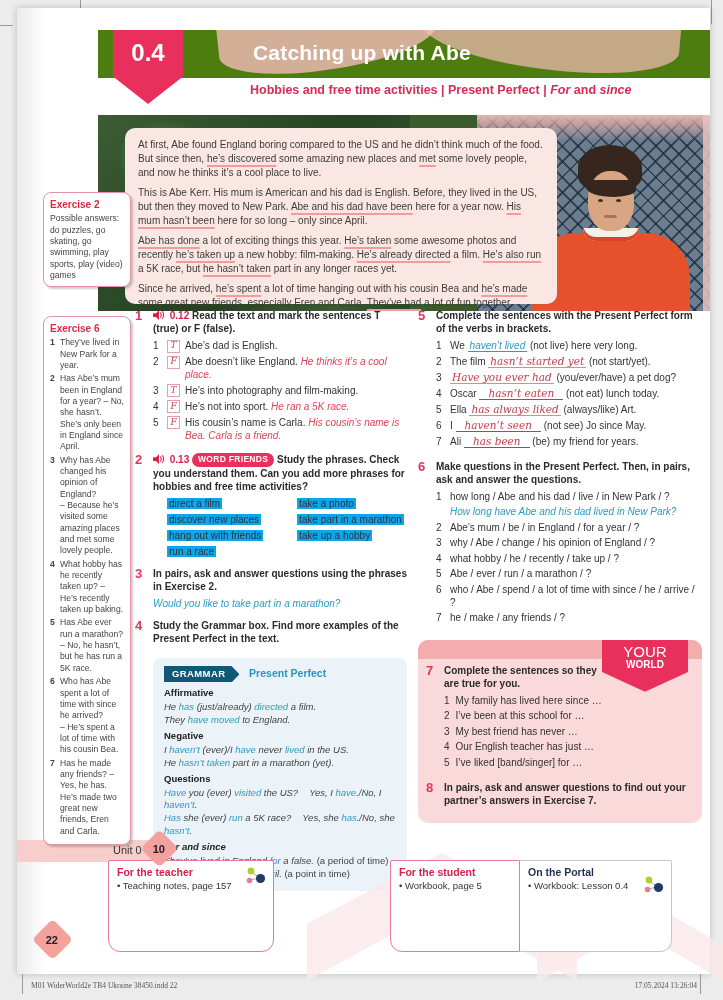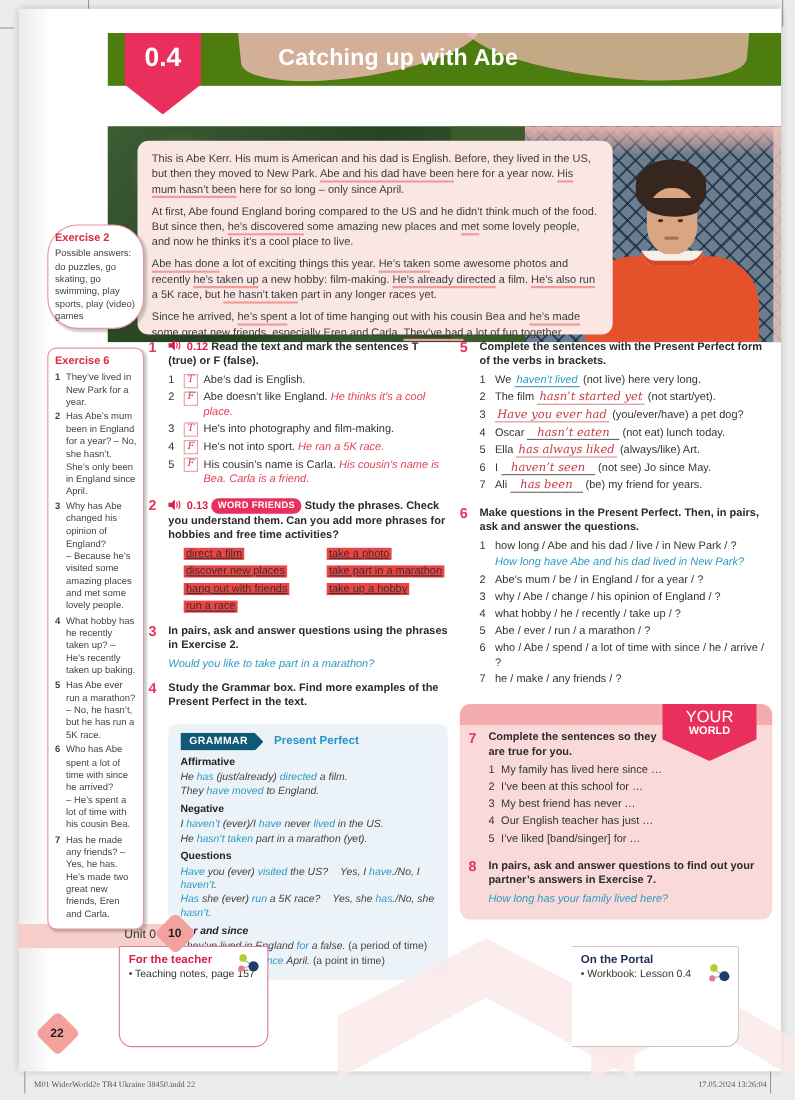--- a/index.html
+++ b/index.html
@@ -61,21 +61,21 @@
   .rs-i{font-style:italic;}
   .rs-b{font-weight:bold;}
   .rs-bi{font-weight:bold;font-style:italic;}
   .rs-ans{color:#C63C49;font-style:italic;font-family:"DejaVu Serif",serif;border-bottom:1.2px solid #D89;padding:0 2px;font-size:10.5px;}
   .rs-ansline{color:#C63C49;font-style:italic;font-family:"DejaVu Serif",serif;border-bottom:1.2px solid #666;padding:0 9px;font-size:10.5px;}
   .rs-ansblue{color:#2D9BC3;font-style:italic;border-bottom:1.2px solid #2D9BC3;padding:0 2px;}
   .rs-gap{display:inline-block;width:11px;}
 
   
   .side-box{position:absolute;left:26px;width:88px;background:#fff;border:1px solid #E793A3;border-radius:8px;padding:5px 6px;box-sizing:border-box;font-size:8.6px;line-height:1.32;color:#444;z-index:3;box-shadow:2px 2px 2px rgba(40,60,40,.25);}
-  .sb2{top:196px;border-radius:28px;}
+  .sb2{top:184px;}
   .sb6{top:308px;min-height:500px;}
   .side-title{color:#D92B3F;font-weight:bold;font-size:10px;margin-bottom:2px;}
   .side-item{display:flex;gap:3px;margin-bottom:2px;}
   .side-num{font-weight:bold;min-width:7px;}
 
   
   .col{position:absolute;top:301px;font-size:10px;color:#333;line-height:1.3;}
   .col-left{left:118px;width:272px;}
   .col-right{left:401px;width:284px;}
   .ex{display:flex;gap:5px;margin-bottom:9px;}
@@ -83,21 +83,21 @@
   .ex-body{flex:1;}
   .ex-head{font-weight:bold;color:#2b2b2b;margin-bottom:4px;}
   .track{color:#D9204B;font-weight:bold;margin-top:10px;}
   .aud{vertical-align:-1px;margin-right:2px;}
   .wf-badge{display:inline-block;background:#E9305C;color:#fff;font-weight:bold;font-size:8.5px;padding:1px 6px 2px;border-radius:8px;letter-spacing:.3px;vertical-align:1px;}
   .it-row{display:flex;gap:5px;margin:2.5px 0;align-items:flex-start;}
   .it-num{min-width:9px;}
   .tf{display:inline-flex;width:11px;height:11px;border:1px solid #DFA3A8;background:#fff;align-items:center;justify-content:center;font-style:italic;font-family:"DejaVu Serif",serif;color:#D04055;font-size:9px;flex:none;margin-top:0.5px;}
   .it-text{flex:1;}
   .phrase-grid{display:grid;grid-template-columns:122px 1fr;gap:3px 8px;margin:4px 0 0 14px;}
-  .phrase span{background:#ef4444;padding:0 2px;text-decoration:underline;}
+  .phrase span{background:#0ea5e9;padding:0 2px;}
   .example{color:#2D9BC3;font-style:italic;margin-top:2px;}
 
   
   .grammar{background:#EBF2F8;border-radius:8px;padding:8px 11px 10px;margin-left:18px;font-size:9.5px;line-height:1.3;color:#444;}
   .g-head{margin-bottom:5px;}
   .g-badge{display:inline-block;background:#0F5876;color:#fff;font-weight:bold;font-size:9.5px;padding:2px 14px 2px 8px;clip-path:polygon(0 0,calc(100% - 8px) 0,100% 50%,calc(100% - 8px) 100%,0 100%);letter-spacing:.4px;}
   .g-title{color:#2396C6;font-weight:bold;font-size:10.5px;margin-left:7px;}
   .g-h{font-weight:bold;color:#222;margin-top:4px;}
   .g-hi{font-style:italic;}
   .g-line{margin:1px 0;}
@@ -112,21 +112,21 @@
 
   
   .unit-tab{position:absolute;left:0;top:832px;width:150px;height:22px;background:#F7CECB;border-radius:0 11px 11px 0;z-index:2;}
   .unit-tab .ulabel{position:absolute;left:96px;top:4px;font-size:11px;color:#333;}
   .udiamond{position:absolute;left:129px;top:827px;width:27px;height:27px;background:#F2A19E;border-radius:5px;transform:rotate(45deg);z-index:3;display:flex;align-items:center;justify-content:center;}
   .udiamond span{transform:rotate(-45deg);font-weight:bold;font-size:11px;color:#222;}
   .deco-chevron{position:absolute;background:#FAE9E8;opacity:.8;z-index:0;}
   .dc1{left:290px;top:845px;width:270px;height:128px;clip-path:polygon(50% 0,100% 55%,100% 100%,50% 42%,0 100%,0 55%);}
   .dc2{left:520px;top:885px;width:190px;height:90px;clip-path:polygon(50% 0,100% 60%,100% 100%,50% 38%,0 100%,0 60%);}
   .fbox{position:absolute;background:#fff;box-sizing:border-box;padding:5px 8px;z-index:2;font-size:9.5px;color:#333;}
-  .fb-teacher{left:91px;top:852px;width:136px;height:92px;border:1px solid #E8799B;border-radius:2px 2px 12px 12px;}
+  .fb-teacher{left:91px;top:852px;width:166px;height:92px;border:1px solid #E8799B;border-radius:2px 2px 12px 12px;}
   .fb-student{left:373px;top:852px;width:130px;height:92px;border:1px solid #E8799B;border-radius:2px 0 0 12px;}
   .fb-portal{left:503px;top:852px;width:152px;height:92px;border:1px solid #c6c6c6;border-left:none;border-radius:0 2px 12px 0;}
   .fb-title{font-weight:bold;font-size:10.5px;color:#D9204B;margin-bottom:2px;}
   .fb-portal .fb-title{color:#1E2F54;}
   .fb-icon{position:absolute;top:5px;right:6px;}
   .page-diamond{position:absolute;left:21px;top:917px;width:29px;height:29px;background:#F4A19C;border-radius:5px;transform:rotate(45deg);display:flex;align-items:center;justify-content:center;z-index:3;}
   .page-diamond span{transform:rotate(-45deg);font-weight:bold;font-size:11px;color:#222;}
 
   .printline{position:absolute;top:981px;left:0;width:723px;font-family:"Liberation Serif",serif;font-size:7.5px;color:#555;}
   .printline .pl{position:absolute;left:31px;top:0;}
@@ -144,20 +144,21 @@
   <div class="page">
 
     <div class="banner">
       <div class="wave w1"></div>
       <div class="wave w2"></div>
       <div class="banner-title">Catching up with Abe</div>
     </div>
     <div class="unit-badge">
         <span>0.4</span>
       </div>
+    <div class="subtitle"><span class="rs-b">Hobbies and free time activities</span><span class="rs-b"> | </span><span class="rs-b">Present Perfect</span><span class="rs-b"> | </span><span class="rs-bi">For</span><span class="rs-b"> and </span><span class="rs-bi">since</span></div>
 
     <div class="photo">
       <div class="ph-foliage"></div>
       <div class="ph-lattice"></div>
       <div class="ph-pinktop"></div>
       <div class="ph-pinkedge"></div>
       <div class="ph-plant"></div>
       <div class="ph-abe">
         <div class="abe-sweater"></div>
         <div class="abe-neck"></div>
@@ -166,22 +167,22 @@
         <div class="abe-face">
           <div class="abe-eye l"></div>
           <div class="abe-eye r"></div>
           <div class="abe-mouth"></div>
         </div>
         <div class="abe-fringe"></div>
       </div>
     </div>
 
     <div class="reading-box">
+      <p><span>At first, Abe found England boring compared to the US and he didn’t think much of the food. But since then, </span><span class="rs-u">he’s discovered</span><span> some amazing new places and </span><span class="rs-u">met</span><span> some lovely people, and now he thinks it’s a cool place to live.</span></p>
       <p><span>This is Abe Kerr. His mum is American and his dad is English. Before, they lived in the US, but then they moved to New Park. </span><span class="rs-u">Abe and his dad have been</span><span> here for a year now. </span><span class="rs-u">His mum hasn’t been</span><span> here for so long – only since April.</span></p>
-      <p><span>At first, Abe found England boring compared to the US and he didn’t think much of the food. But since then, </span><span class="rs-u">he’s discovered</span><span> some amazing new places and </span><span class="rs-u">met</span><span> some lovely people, and now he thinks it’s a cool place to live.</span></p>
       <p><span class="rs-u">Abe has done</span><span> a lot of exciting things this year. </span><span class="rs-u">He’s taken</span><span> some awesome photos and recently </span><span class="rs-u">he’s taken up</span><span> a new hobby: film-making. </span><span class="rs-u">He’s already directed</span><span> a film. </span><span class="rs-u">He’s also run</span><span> a 5K race, but </span><span class="rs-u">he hasn’t taken</span><span> part in any longer races yet.</span></p>
       <p><span>Since he arrived, </span><span class="rs-u">he’s spent</span><span> a lot of time hanging out with his cousin Bea and </span><span class="rs-u">he’s made</span><span> some great new friends, especially Eren and Carla. </span><span class="rs-u">They’ve had</span><span> a lot of fun together.</span></p>
     </div>
 
     <aside class="side-box sb2">
       <div class="side-title">Exercise 2</div>
       <div class="side-text">Possible answers: do puzzles, go skating, go swimming, play sports, play (video) games</div>
     </aside>
 
     <aside class="side-box sb6">
@@ -420,21 +421,20 @@
             <div class="yw-item">
                 <span>5</span>
                 <span>I’ve liked [band/singer] for …</span>
               </div>
           </div>
         </section>
         <section class="ex" style="margin-bottom:2px;">
           <div class="ex-num">8</div>
           <div class="ex-body">
             <div class="ex-head">In pairs, ask and answer questions to find out your partner’s answers in Exercise 7.</div>
-            <div class="example">How long has your family lived here?</div>
           </div>
         </section>
       </div>
     </div>
 
     <div class="deco-chevron dc1"></div>
     <div class="deco-chevron dc2"></div>
 
     <div class="unit-tab">
       <span class="ulabel">Unit 0</span>
@@ -447,20 +447,24 @@
       <div class="fb-title">For the teacher</div>
       <div>• Teaching notes, page 157</div>
       <svg class="fb-icon" width="22" height="20" viewBox="0 0 22 20">
           <line x1="6" y1="6" x2="15" y2="12" stroke="#aaa" stroke-width="1"></line>
           <line x1="5" y1="14" x2="15" y2="12" stroke="#aaa" stroke-width="1"></line>
           <circle cx="6" cy="5" r="3.4" fill="#B5CC2E"></circle>
           <circle cx="15.5" cy="12.5" r="4.6" fill="#223B66"></circle>
           <circle cx="4.5" cy="14.5" r="2.8" fill="#E77C90"></circle>
         </svg>
     </div>
+    <div class="fbox fb-student">
+      <div class="fb-title">For the student</div>
+      <div>• Workbook, page 5</div>
+    </div>
     <div class="fbox fb-portal">
       <div class="fb-title">On the Portal</div>
       <div>• Workbook: Lesson 0.4</div>
       <svg class="fb-icon" style="top:14px;" width="22" height="20" viewBox="0 0 22 20">
           <line x1="6" y1="6" x2="15" y2="12" stroke="#aaa" stroke-width="1"></line>
           <line x1="5" y1="14" x2="15" y2="12" stroke="#aaa" stroke-width="1"></line>
           <circle cx="6" cy="5" r="3.4" fill="#B5CC2E"></circle>
           <circle cx="15.5" cy="12.5" r="4.6" fill="#223B66"></circle>
           <circle cx="4.5" cy="14.5" r="2.8" fill="#E77C90"></circle>
         </svg>

